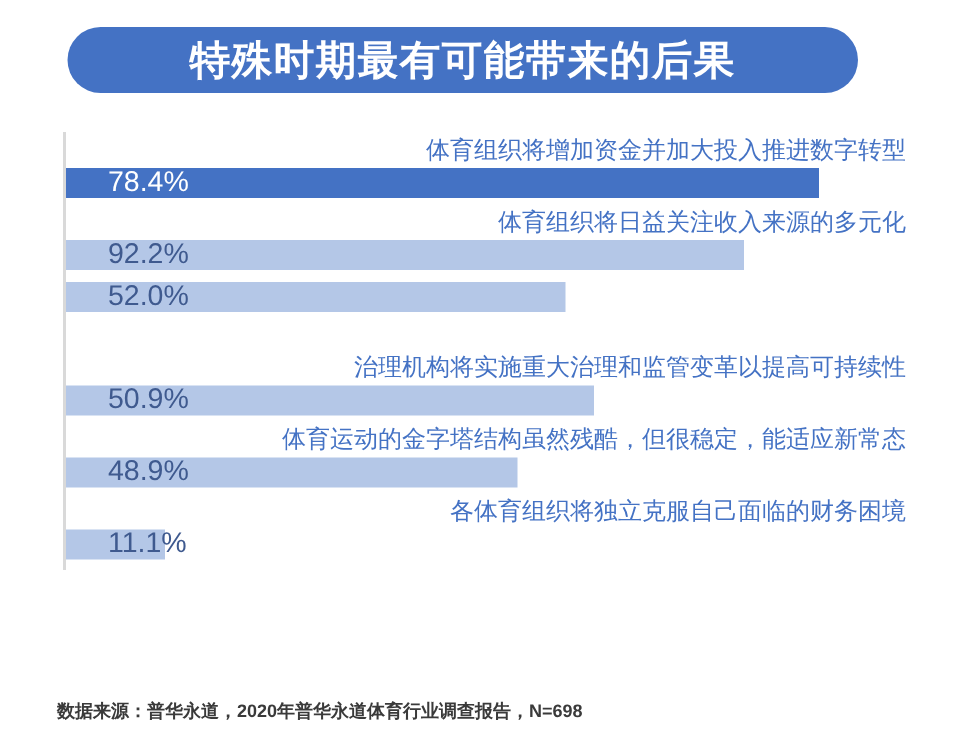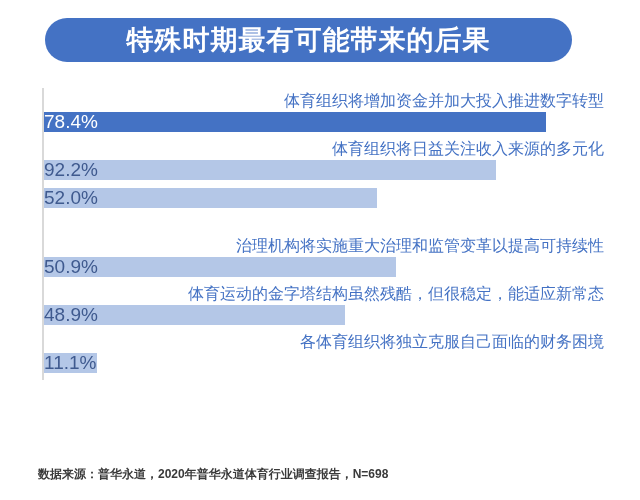--- a/index.html
+++ b/index.html
@@ -43,21 +43,21 @@
     overflow: visible;
   }
   .bar-row { height: 20px; margin-top: 1px; }
   .bar {
     height: 20px;
     background: var(--bar-light, #B4C7E7);
     display: flex; align-items: center;
   }
   .bar.highlight { background: var(--accent, #4472C4); }
   .pct {
-    padding-left: 0;
+    padding-left: 28px;
     font-size: 19px;
     color: var(--value-dark, #3F5A8F);
     white-space: nowrap;
   }
   .bar.highlight .pct { color: #ffffff; }
   .source {
     position: absolute;
     left: 38px; top: 466px;
     font-size: 12px;
     font-weight: 600;
@@ -108,20 +108,20 @@
       <div class="cat-label">体育运动的金字塔结构虽然残酷，但很稳定，能适应新常态</div>
       <div class="bar-row">
         <div class="bar" style="width: 301px;">
           <span class="pct">48.9%</span>
         </div>
       </div>
     </div>
     <div class="group">
       <div class="cat-label">各体育组织将独立克服自己面临的财务困境</div>
       <div class="bar-row">
-        <div class="bar" style="width: 53px;">
+        <div class="bar" style="width: 66px;">
           <span class="pct">11.1%</span>
         </div>
       </div>
     </div>
   </div>
 
 <div class="source">数据来源：普华永道，2020年普华永道体育行业调查报告，N=698</div>
 
 </body></html>

